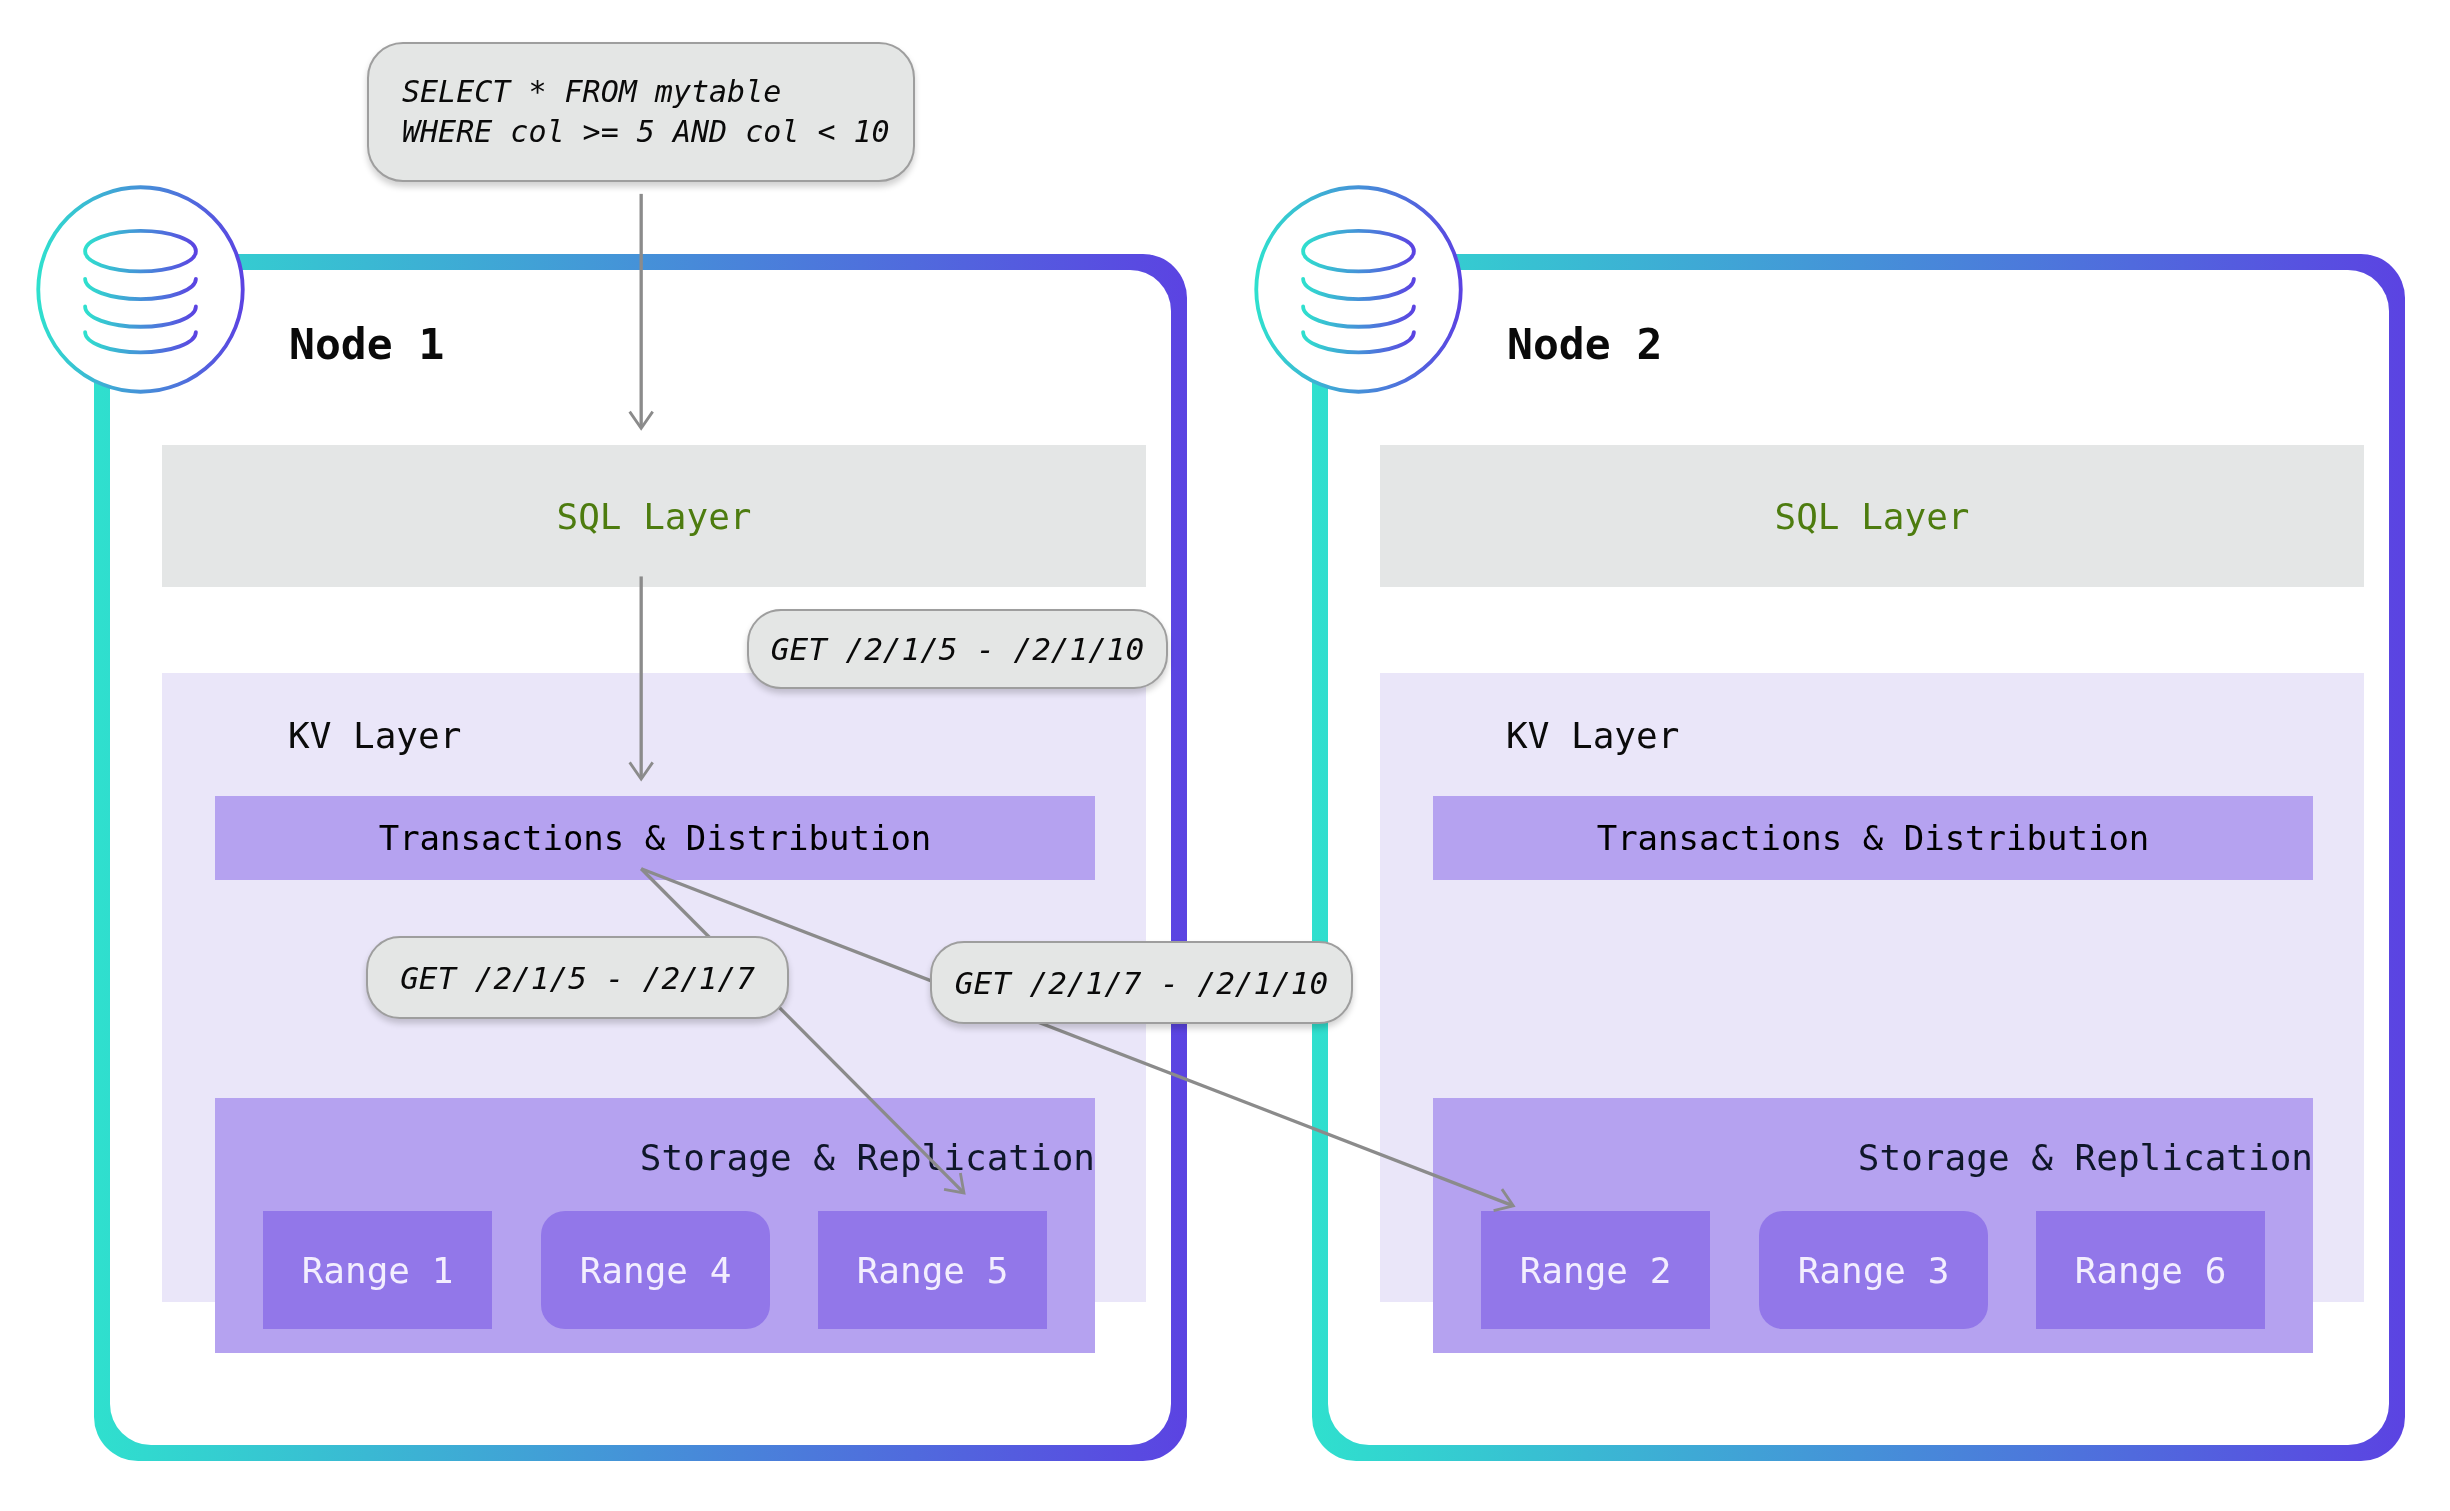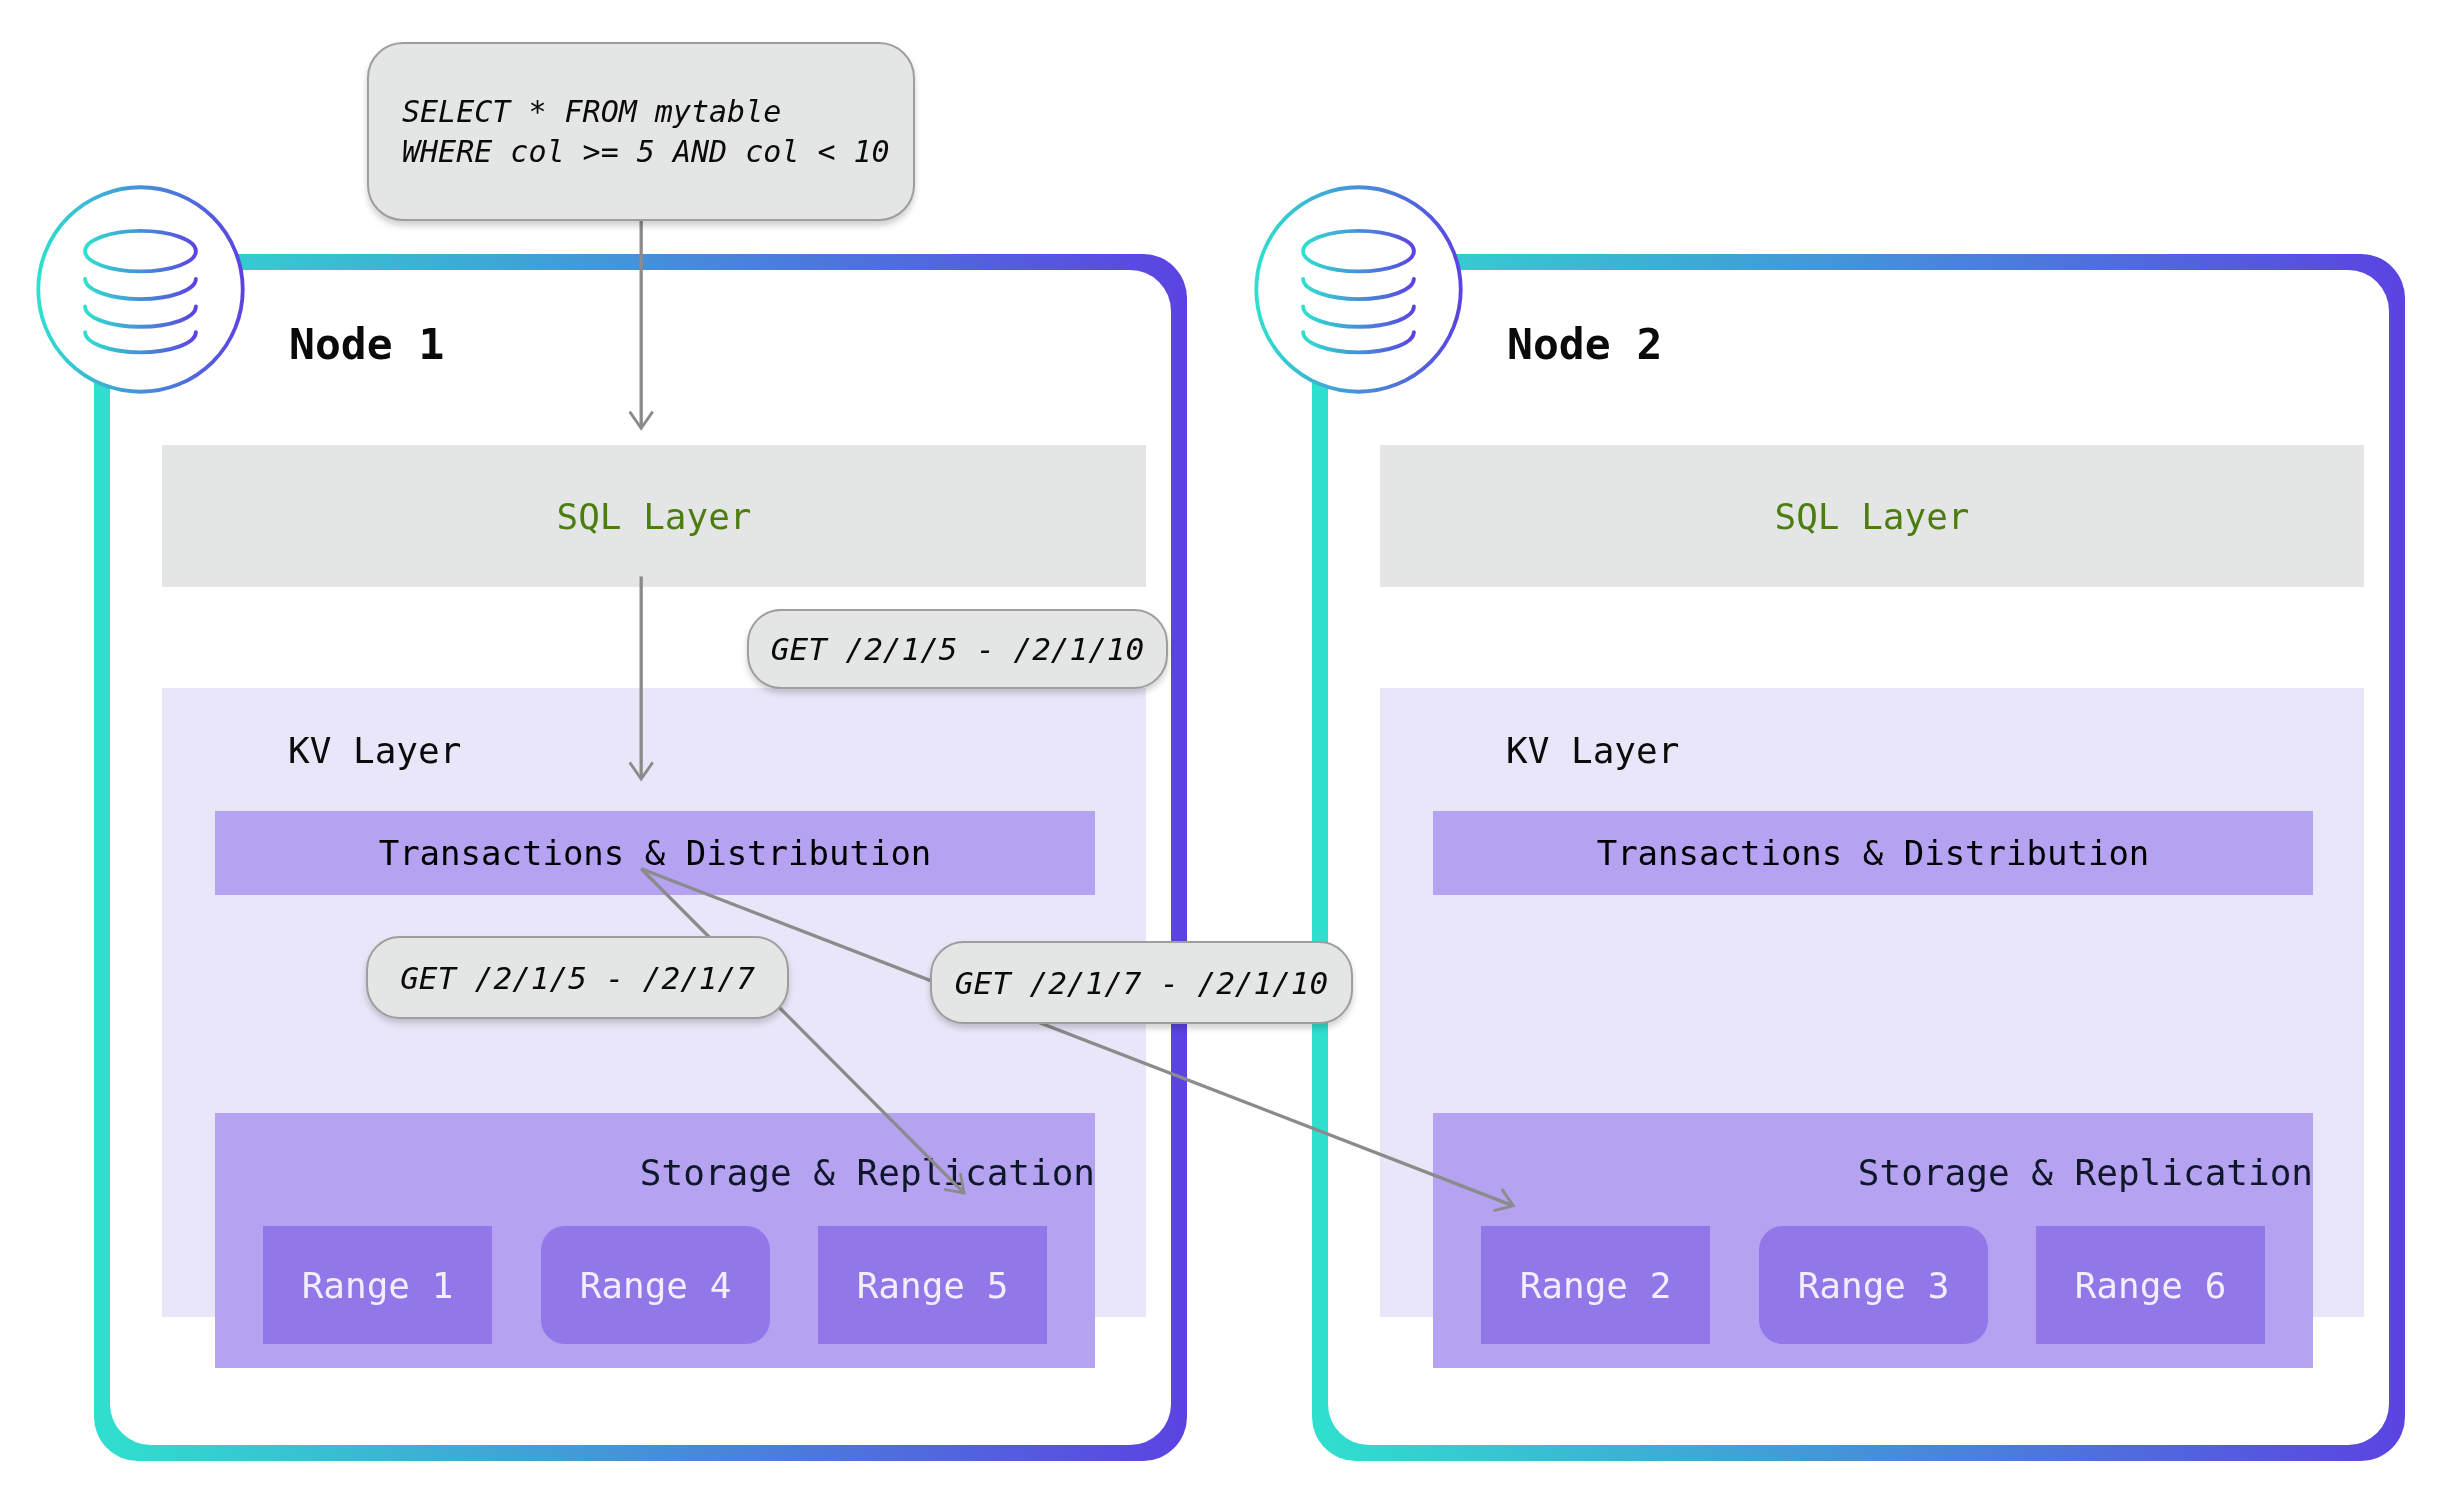--- a/index.html
+++ b/index.html
@@ -62,21 +62,21 @@
     left:52px;top:175px;
     width:984px;height:142px;
     background:var(--sql-bg);
     display:flex;align-items:center;justify-content:center;
     font-size:36px;
     color:#4d7c0f;
   }
 
   .kv-layer{
     position:absolute;
-    left:52px;top:418px;
+    left:52px;top:403px;
     width:984px;height:629px;
     background:var(--kv-bg);
   }
   .kv-title{
     position:absolute;
     left:126px;top:41px;
     font-size:36px;line-height:44px;
     color:#0b0b0b;
   }
   .txn-box{
@@ -154,21 +154,21 @@
     box-shadow:0 4.4px 6.7px rgba(0,0,0,0.18);
     z-index:4;
     display:flex;align-items:center;justify-content:center;
     font-style:italic;
     font-size:31px;
     color:#0a0a0a;
     white-space:pre;
   }
   .query-box{
     left:367px;top:42px;
-    width:548px;height:179px;
+    width:548px;height:140px;
     border-radius:36px;
     flex-direction:column;
     align-items:flex-start;
     justify-content:center;
     padding-left:33px;
     font-size:30px;
   }
   .query-box .q-line{line-height:40px;}
   .callout-full{left:747px;top:609px;width:421px;height:80px;}
   .callout-local{left:366px;top:936px;width:423px;height:83px;}

